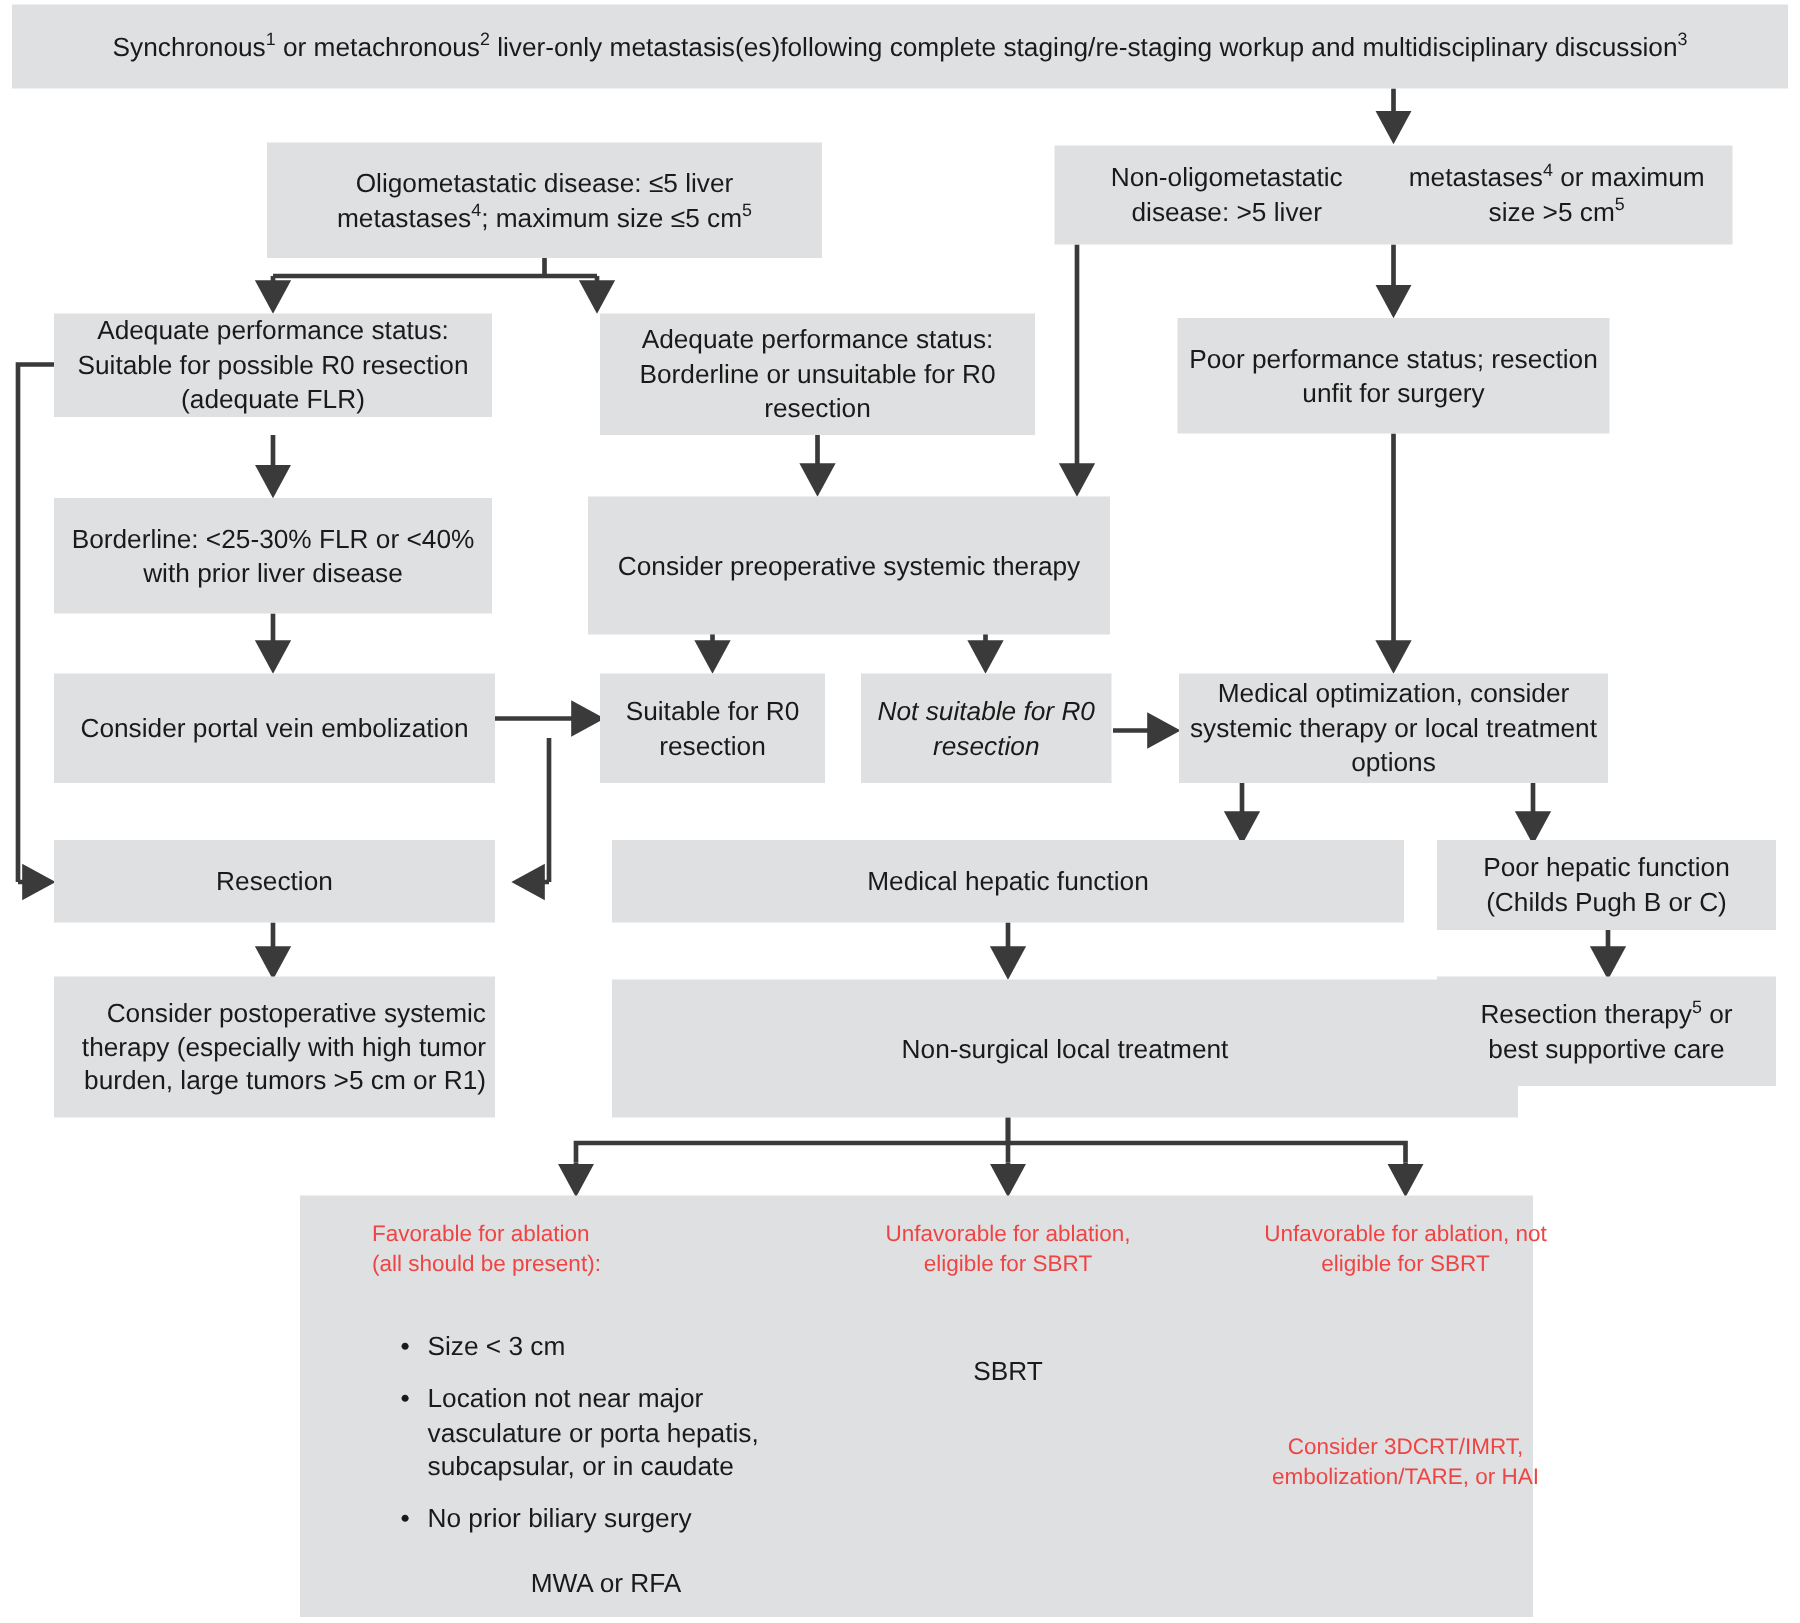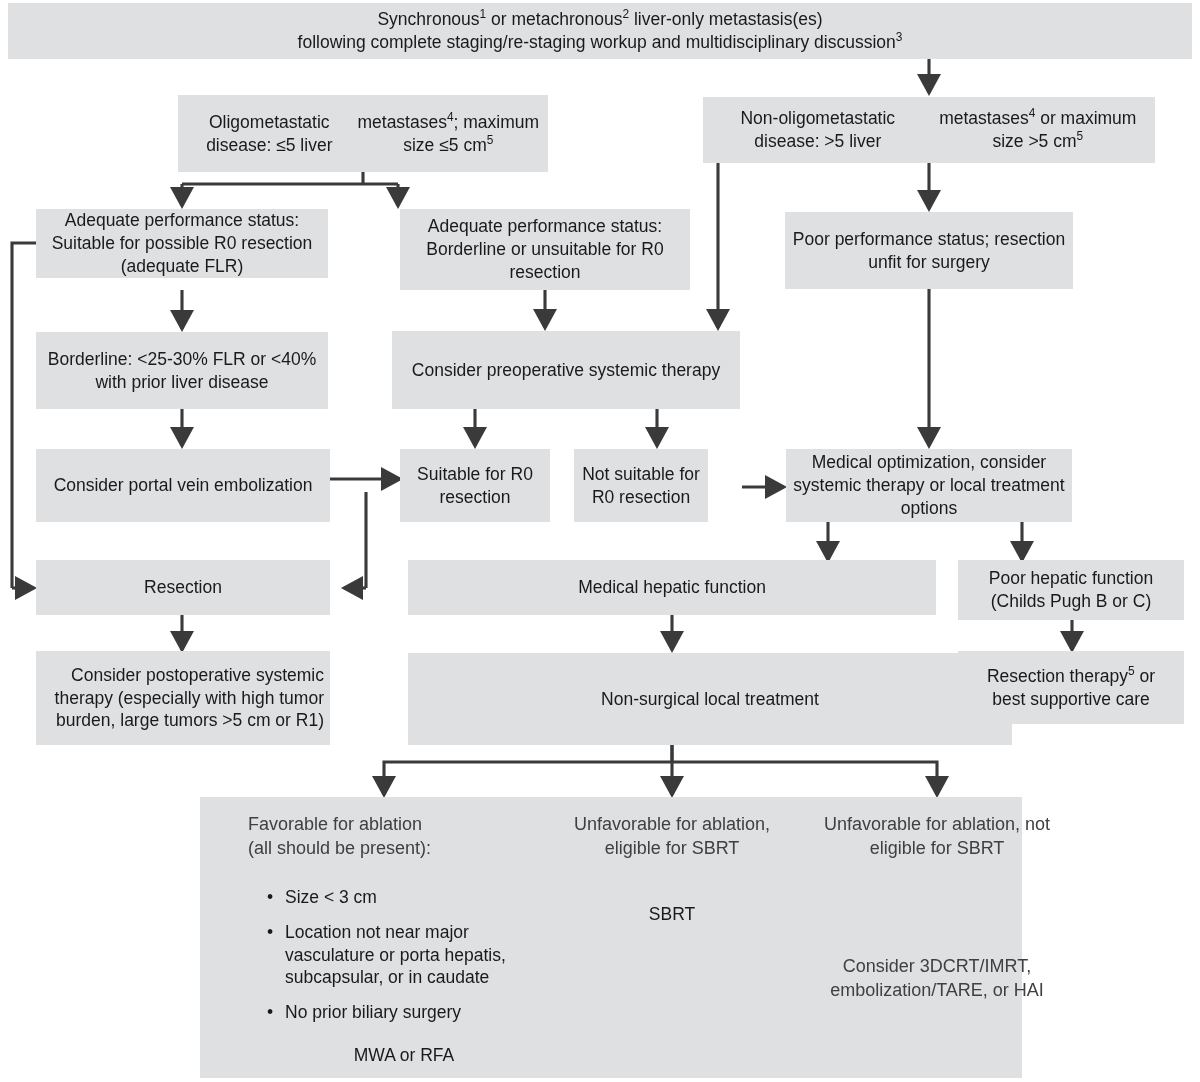--- a/index.html
+++ b/index.html
@@ -46,22 +46,22 @@
     position: absolute;
     color: #1a1a1a;
     font-size: 17.5px;
     line-height: 1.30;
     text-align: center;
     z-index: 3;
     white-space: nowrap;
   }
   .col-head {
     position: absolute;
-    color: #404040;
-    font-size: 18px;
+    color: #ef4444;
+    font-size: 15px;
     line-height: 1.32;
     text-align: center;
     z-index: 3;
   }
   .bullets {
     position: absolute;
     color: #1a1a1a;
     font-size: 17.5px;
     line-height: 1.30;
     z-index: 3;
@@ -152,50 +152,50 @@
       <path d="M36,243 L12,243 L12,588"></path>
 
       <path d="M366,492 L366,588"></path>
     </g>
     <g stroke="#3a3a3a" stroke-width="3.1" fill="none" marker-end="url(#ah)">
       <path d="M12,588 L34,588"></path>
       <path d="M366,588 L344,588"></path>
     </g>
   </svg>
 
-  <div class="node" style="left:8px; top:3px; width:1184px; height:56px; flex-direction:column; justify-content:center;">
+  <div class="node" style="left:8px; top:3px; width:1184px; height:56px; flex-direction:row; justify-content:center;">
     <div>Synchronous<sup>1</sup> or metachronous<sup>2</sup> liver-only metastasis(es)</div>
     <div>following complete staging/re-staging workup and multidisciplinary discussion<sup>3</sup></div>
   </div>
 
-  <div class="node" style="left:178px; top:95px; width:370px; height:77px; flex-direction:row;">
+  <div class="node" style="left:178px; top:95px; width:370px; height:77px; flex-direction:column;">
     <div>Oligometastatic disease: ≤5 liver</div>
     <div><span>metastases</span><sup>4</sup><span>; maximum size ≤5 cm</span><sup>5</sup></div>
   </div>
 
   <div class="node" style="left:703px; top:97px; width:452px; height:66px; flex-direction:row;">
     <div>Non-oligometastatic disease: &gt;5 liver</div>
     <div><span>metastases</span><sup>4</sup><span> or maximum size &gt;5 cm</span><sup>5</sup></div>
   </div>
 
   <div class="node" style="left:36px; top:209px; width:292px; height:69px;">Adequate performance status: Suitable for possible R0 resection (adequate FLR)</div>
 
   <div class="node" style="left:400px; top:209px; width:290px; height:81px;">Adequate performance status: Borderline or unsuitable for R0 resection</div>
 
   <div class="node" style="left:785px; top:212px; width:288px; height:77px;">Poor performance status; resection unfit for surgery</div>
 
   <div class="node" style="left:36px; top:332px; width:292px; height:77px;">Borderline: &lt;25-30% FLR or &lt;40% with prior liver disease</div>
 
-  <div class="node" style="left:392px; top:331px; width:348px; height:78px;">Consider preoperative systemic therapy</div>
+  <div class="node" style="left:392px; top:331px; width:348px; height:92px;">Consider preoperative systemic therapy</div>
 
   <div class="node" style="left:36px; top:449px; width:294px; height:73px;">Consider portal vein embolization</div>
 
   <div class="node" style="left:400px; top:449px; width:150px; height:73px;">Suitable for R0 resection</div>
 
-  <div class="node" style="left:574px; top:449px; width:134px; height:73px;">Not suitable for R0 resection</div>
+  <div class="node" style="left:574px; top:449px; width:167px; height:73px;font-style:italic;">Not suitable for R0 resection</div>
 
   <div class="node" style="left:786px; top:449px; width:286px; height:73px;">Medical optimization, consider systemic therapy or local treatment options</div>
 
   <div class="node" style="left:36px; top:560px; width:294px; height:55px;">Resection</div>
 
   <div class="node" style="left:408px; top:560px; width:528px; height:55px;">Medical hepatic function</div>
 
   <div class="node" style="left:958px; top:560px; width:226px; height:60px;">Poor hepatic function (Childs Pugh B or C)</div>
 
   <div class="node" style="left:36px; top:651px; width:294px; height:94px;text-align:right;">Consider postoperative systemic therapy (especially with high tumor burden, large tumors &gt;5 cm or R1)</div>

